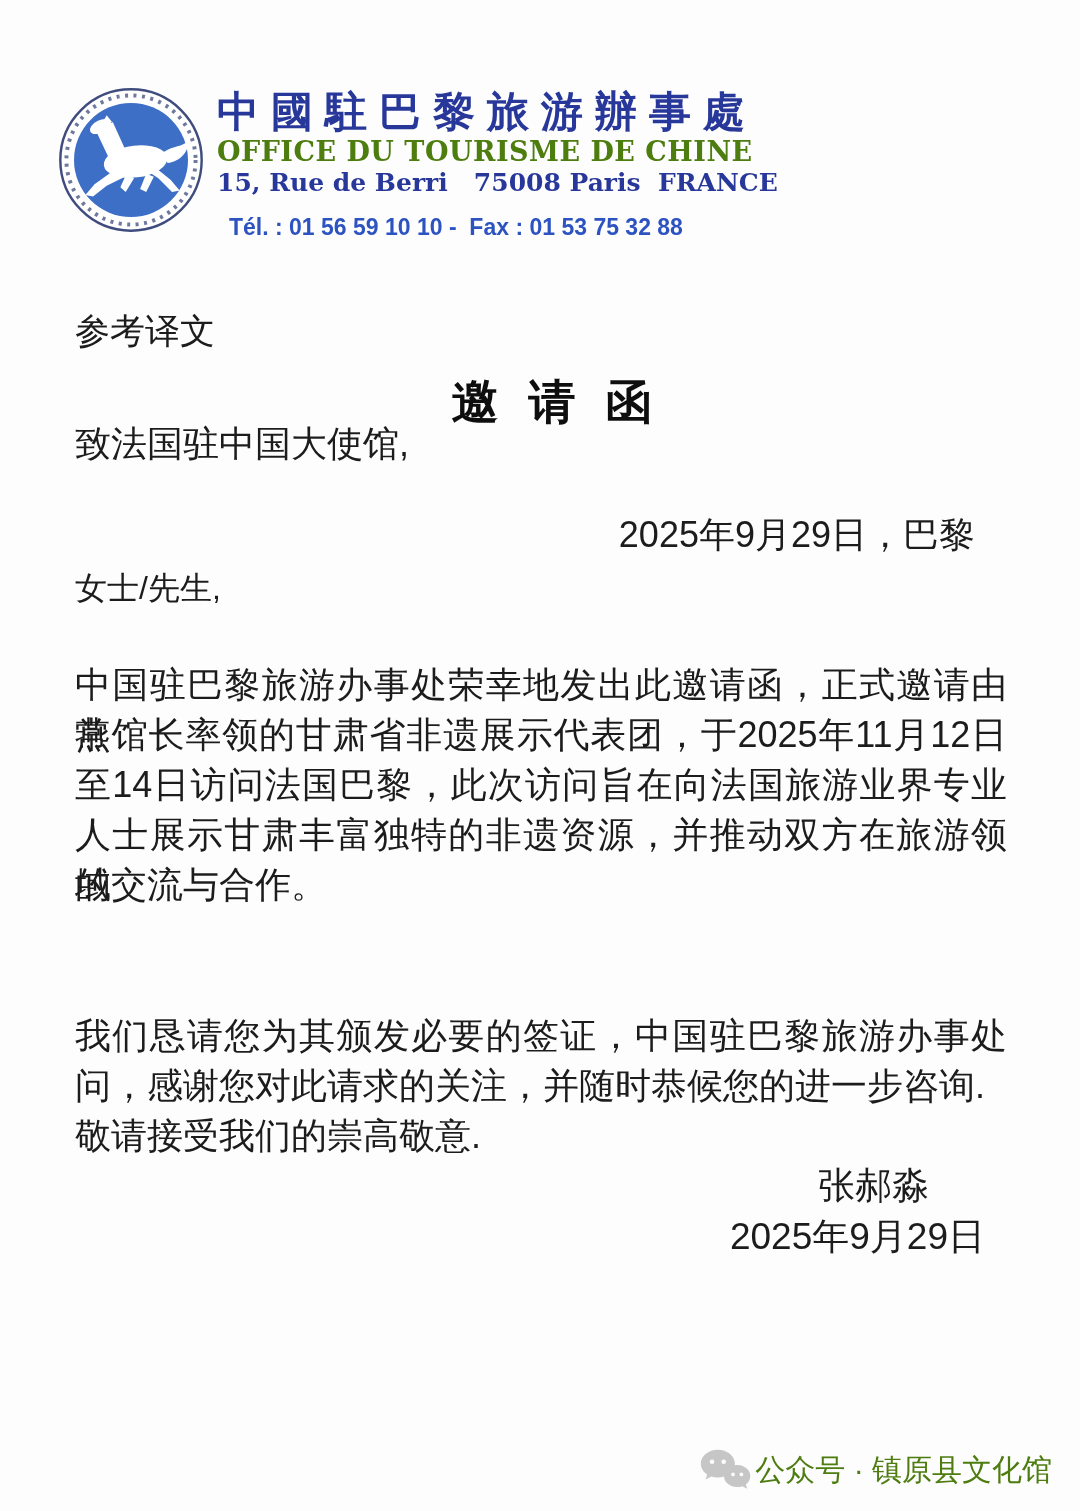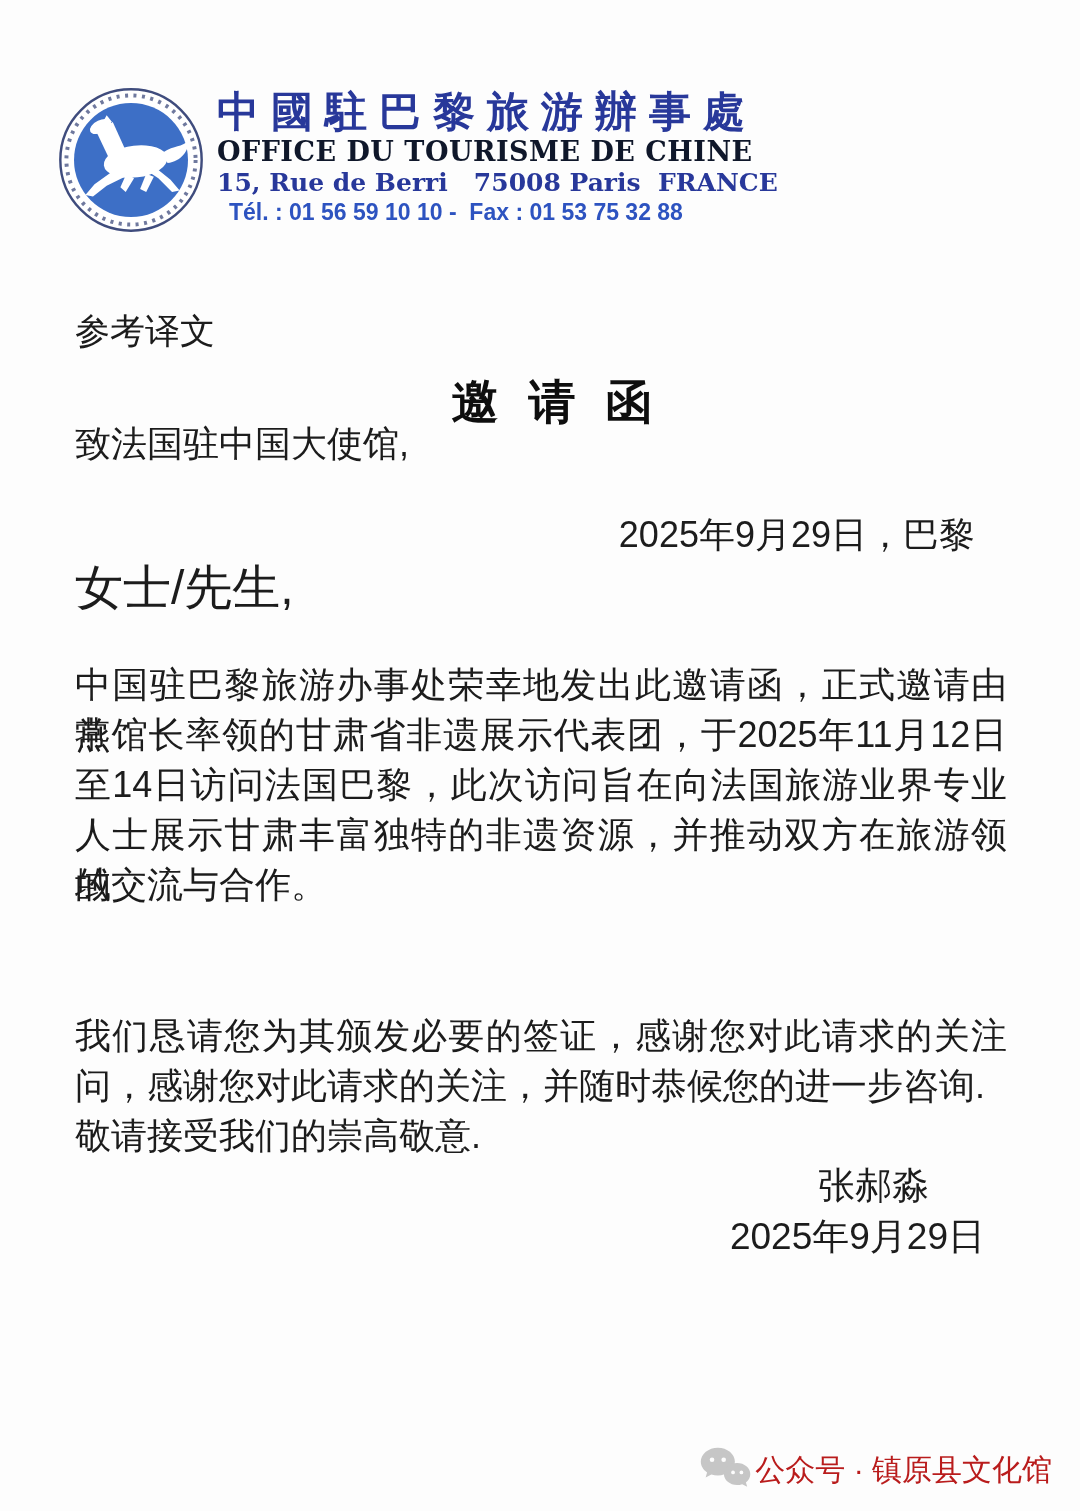--- a/index.html
+++ b/index.html
@@ -20,57 +20,57 @@
   .logo{flex:0 0 auto;}
   .head-text{display:flex;flex-direction:column;padding-top:6px;}
   .head-cn{
     font-family:"DejaVu Serif","Liberation Serif",serif;
     font-weight:bold;font-size:42px;line-height:44px;
     letter-spacing:12px;color:#28389a;white-space:pre;
   }
   .head-fr{
     font-family:"DejaVu Serif","Liberation Serif",serif;
     font-weight:bold;font-size:27px;line-height:30px;margin-top:3px;
-    letter-spacing:0.5px;color:#0f172a;white-space:pre;
+    letter-spacing:0.5px;color:#4d7c0f;white-space:pre;
   }
   .head-addr{
     font-family:"DejaVu Serif","Liberation Serif",serif;
     font-weight:bold;font-size:25px;line-height:28px;margin-top:2px;
     color:#28389a;white-space:pre;
   }
   .head-tel{
     font-family:"Liberation Sans",sans-serif;
-    font-weight:bold;font-size:23px;line-height:26px;margin-top:2px;
+    font-weight:bold;font-size:23px;line-height:26px;margin-top:17px;
     padding-left:12px;color:#2d53c0;white-space:pre;
   }
   
   .ref-note{position:absolute;left:75px;top:309px;font-size:35px;line-height:44px;}
   .letter-title{
     position:absolute;left:0;top:362px;width:1080px;margin:12px;
     text-align:center;text-indent:30px;letter-spacing:30px;
     font-family:"DejaVu Serif","Liberation Serif",serif;
     font-weight:bold;font-size:47px;line-height:56px;color:#0e0e0e;
   }
   .recipient{position:absolute;left:75px;top:422px;font-size:36px;line-height:44px;}
   .dateline{position:absolute;left:0;top:513px;width:1080px;text-align:right;padding-right:105px;box-sizing:border-box;font-size:36px;line-height:44px;}
-  .salutation{position:absolute;left:75px;top:566px;font-size:48px;line-height:44px;}
+  .salutation{position:absolute;left:75px;top:566px;font-size:32px;line-height:44px;}
   .para{position:absolute;left:75px;width:932px;font-size:36px;}
   .para .line{line-height:50px;height:50px;white-space:nowrap;}
   .para .line.fill{text-align:justify;text-align-last:justify;white-space:normal;}
   .para1{top:660px;}
   .para2{top:1011px;}
   .signature{position:absolute;right:63px;top:1160px;text-align:center;font-size:37px;}
   .signature .sig-line{line-height:51px;height:51px;}
   .signature .sig-title{padding-right:12px;}
   .signature .sig-date{padding-right:32px;}
   
   .watermark{
     position:absolute;right:28px;top:1446px;
-    display:flex;align-items:flex-start;gap:3px;
-    color:#b91c1c;font-size:30px;line-height:48px;white-space:pre;
+    display:flex;align-items:center;gap:3px;
+    color:#4d7c0f;font-size:30px;line-height:48px;white-space:pre;
   }
   .watermark svg{display:block;}
 </style>
 </head>
 <body>
 
 <div class="page">
 
   <div class="letterhead">
     <svg class="logo" width="152" height="152" viewBox="0 0 100 100">
@@ -109,21 +109,21 @@
 
   <div class="para para1">
     <div class="line fill">中国驻巴黎旅游办事处荣幸地发出此邀请函，正式邀请由常</div>
     <div class="line fill">燕馆长率领的甘肃省非遗展示代表团，于2025年11月12日</div>
     <div class="line fill">至14日访问法国巴黎，此次访问旨在向法国旅游业界专业</div>
     <div class="line fill">人士展示甘肃丰富独特的非遗资源，并推动双方在旅游领域</div>
     <div class="line">的交流与合作。</div>
   </div>
 
   <div class="para para2">
-    <div class="line fill">我们恳请您为其颁发必要的签证，感谢您对此请求的关注</div>
+    <div class="line fill">我们恳请您为其颁发必要的签证，中国驻巴黎旅游办事处</div>
     <div class="line">问，感谢您对此请求的关注，并随时恭候您的进一步咨询.</div>
     <div class="line">敬请接受我们的崇高敬意.</div>
   </div>
 
   <div class="signature">
     <div class="sig-line sig-name">张郝淼</div>
     <div class="sig-line sig-date">2025年9月29日</div>
   </div>
 
   <div class="watermark">

